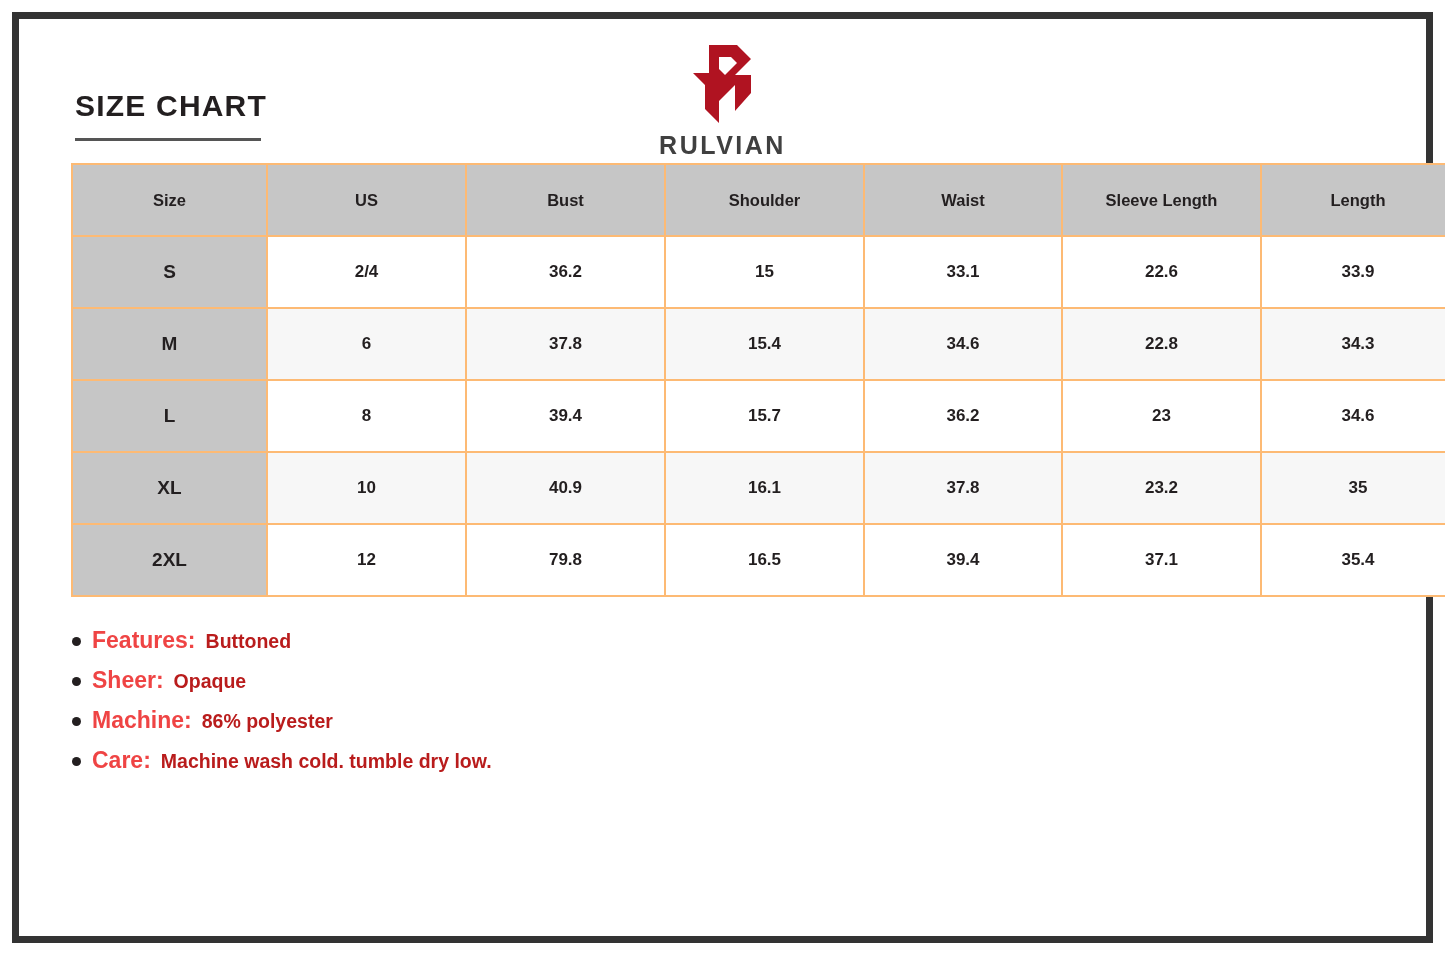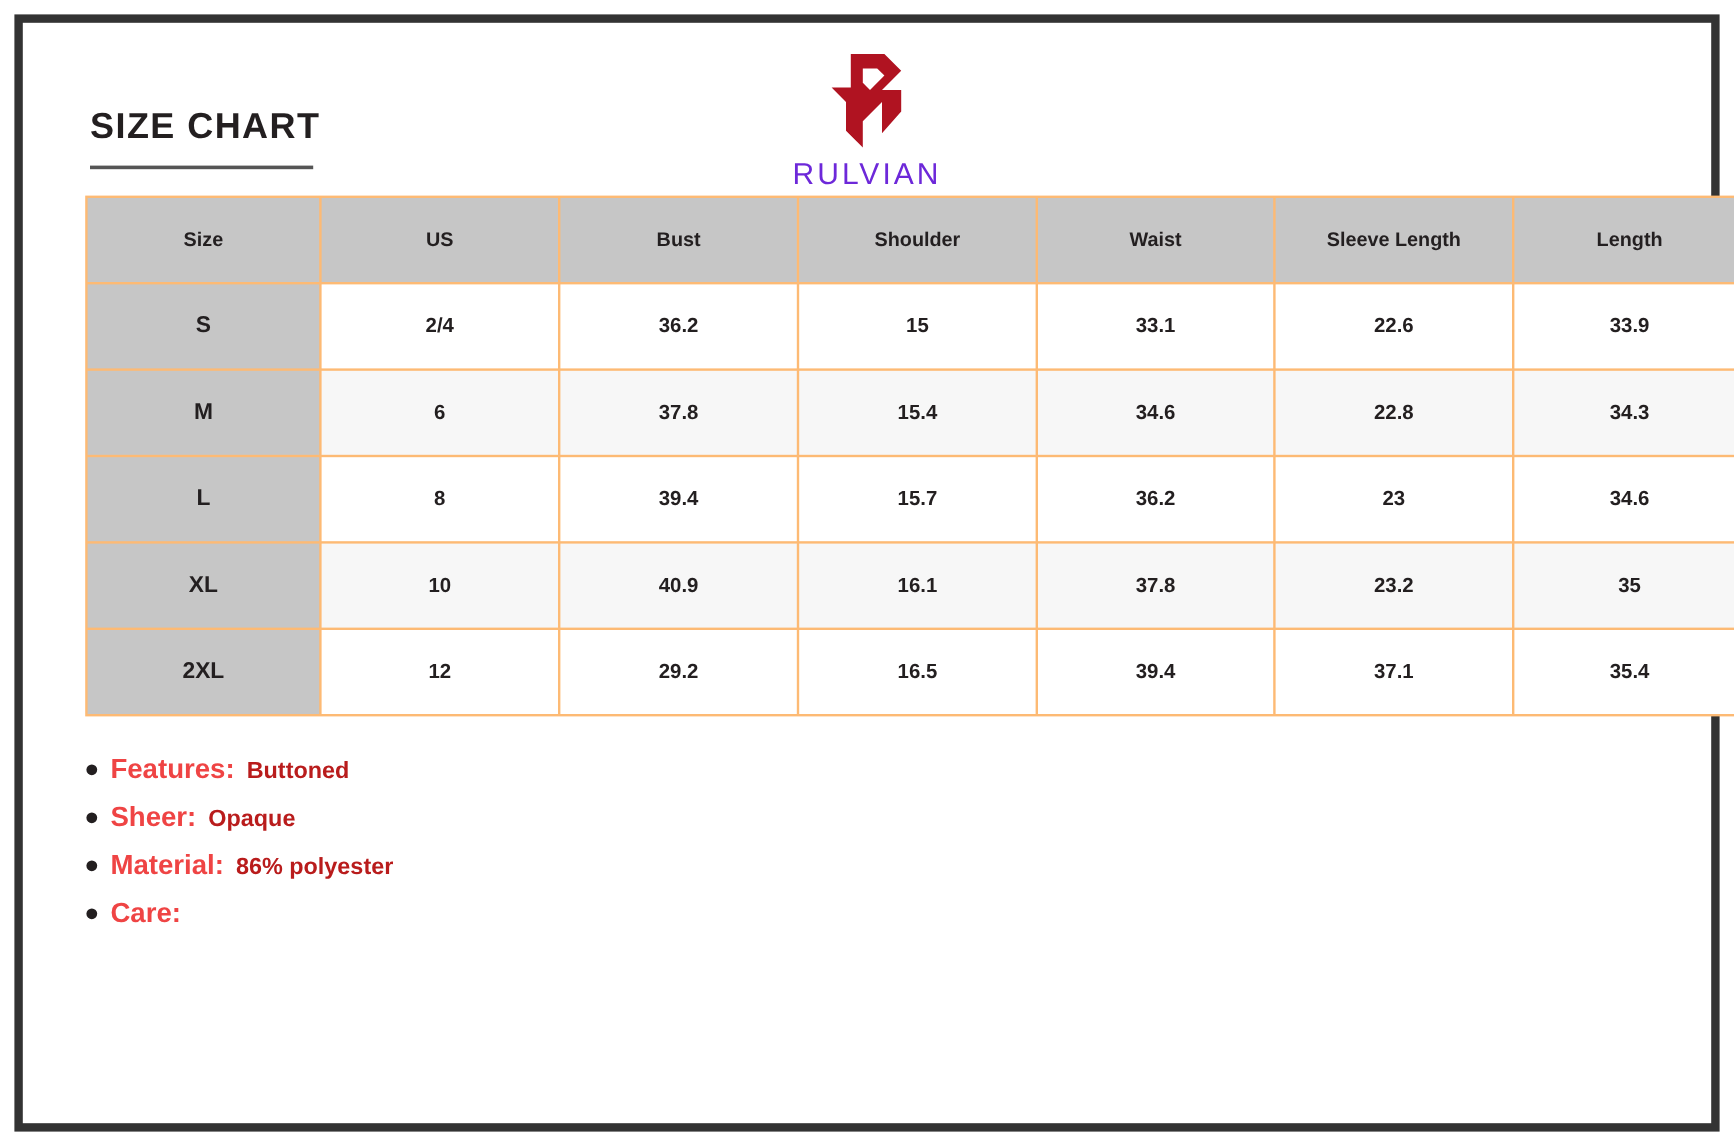--- a/index.html
+++ b/index.html
@@ -63,23 +63,23 @@
     align-items: center;
   }
   .brand-mark {
     width: 96px;
     height: 86px;
     display: block;
   }
   .brand-name {
     margin-top: 4px;
     font-size: 25px;
-    font-weight: normal;
+    font-weight: bold;
     letter-spacing: 2.5px;
-    color: #6d28d9;
+    color: #404040;
   }
   
   table.size-table {
     border-collapse: separate;
     border-spacing: 2px;
     width: 1322px;
     margin-left: 11px;
     background: #fdba74;
     table-layout: fixed;
   }
@@ -221,21 +221,21 @@
           <td>10</td>
           <td>40.9</td>
           <td>16.1</td>
           <td>37.8</td>
           <td>23.2</td>
           <td>35</td>
         </tr>
         <tr>
           <th class="size-cell">2XL</th>
           <td>12</td>
-          <td>29.2</td>
+          <td>79.8</td>
           <td>16.5</td>
           <td>39.4</td>
           <td>37.1</td>
           <td>35.4</td>
         </tr>
       </tbody>
     </table>
 
     <ul class="features">
       <li>
@@ -243,23 +243,24 @@
         <span class="feat-label">Features:</span>
         <span class="feat-value">Buttoned</span>
       </li>
       <li>
         <span class="bullet"></span>
         <span class="feat-label">Sheer:</span>
         <span class="feat-value">Opaque</span>
       </li>
       <li>
         <span class="bullet"></span>
-        <span class="feat-label">Material:</span>
+        <span class="feat-label">Machine:</span>
         <span class="feat-value">86% polyester</span>
       </li>
       <li>
         <span class="bullet"></span>
         <span class="feat-label">Care:</span>
+        <span class="feat-value">Machine wash cold. tumble dry low.</span>
       </li>
     </ul>
 
   </div>
 </div>
 
 </body></html>

